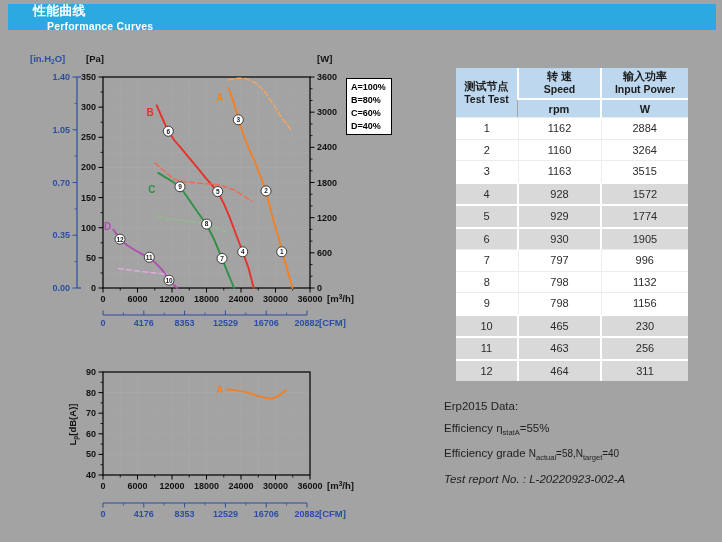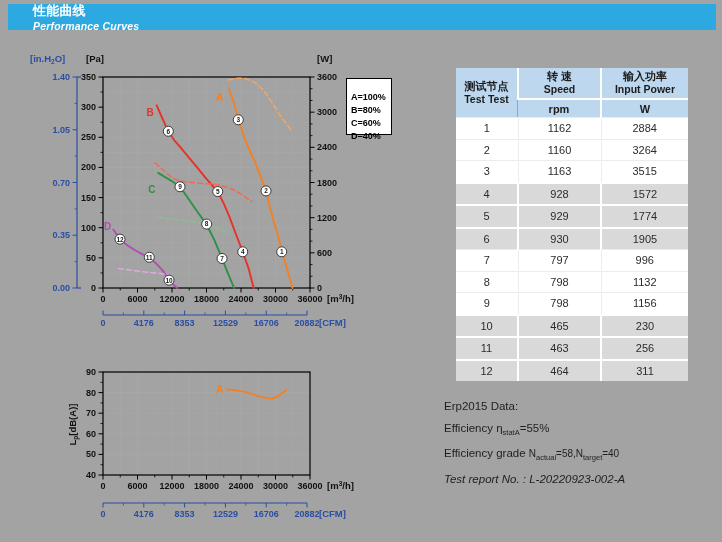--- a/index.html
+++ b/index.html
@@ -1,24 +1,24 @@
 <!DOCTYPE html>
 <html><head>
 <meta charset="utf-8">
 <style>
   html,body{margin:0;padding:0;background:#fff;}
   .page{position:relative;width:722px;height:542px;background:#a3a3a3;overflow:hidden;
         font-family:"Liberation Sans",sans-serif;}
   .topbar{position:absolute;left:8px;top:4px;width:708px;height:26px;background:#2CA9E0;
           display:flex;align-items:center;}
   .topbar .t{color:#fff;font-weight:bold;font-size:13px;margin-left:25px;letter-spacing:0.2px;}
-  .topbar .t .en{font-style:italic;}
+  .topbar .t .en{margin-left:14px;}
   svg{position:absolute;}
   .legend{position:absolute;left:346px;top:78px;width:46px;height:57px;background:#fff;
-          border:1.2px solid #000;padding:12px 0 0 4px;box-sizing:border-box;}
+          border:1.2px solid #000;padding:2px 0 0 4px;box-sizing:border-box;}
   .legend div{font-size:9px;font-weight:bold;line-height:13px;}
   .datatable{position:absolute;left:456px;top:68px;}
   table{border-collapse:collapse;table-layout:fixed;width:232px;}
   th,td{padding:0;text-align:center;vertical-align:middle;overflow:hidden;}
   thead th{background:#BCD7EE;color:#1c1c1c;font-weight:bold;border-left:2px solid #fff;}
   thead th:first-child{border-left:none;}
   thead tr.u th{border-top:2px solid #fff;height:17px;font-size:11px;}
   thead tr.h th{height:30px;}
   .zh{font-size:11px;line-height:13px;display:block;}
   .en{font-size:10.5px;line-height:13px;display:block;}

